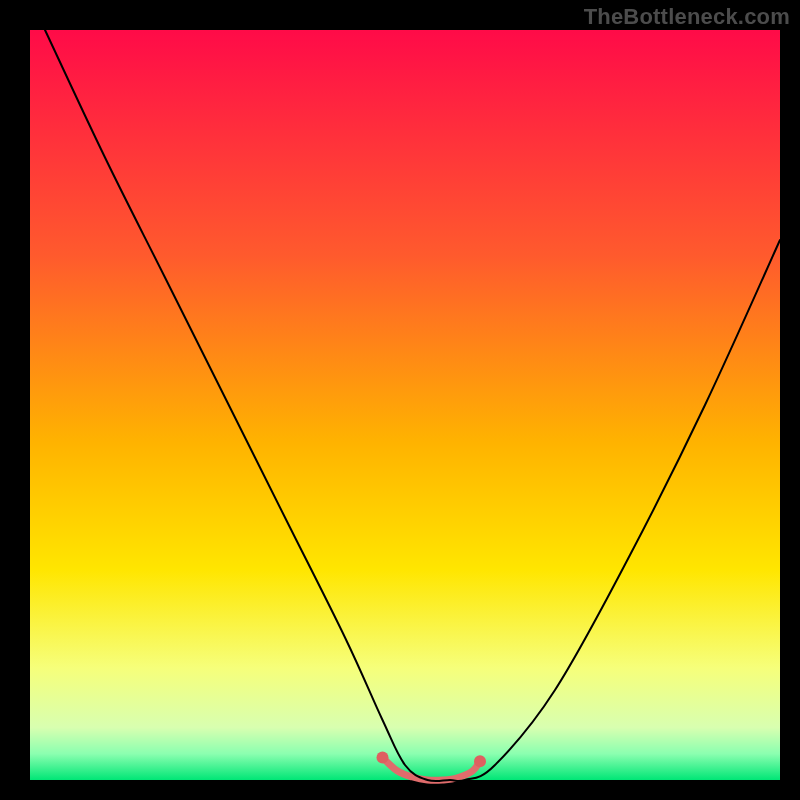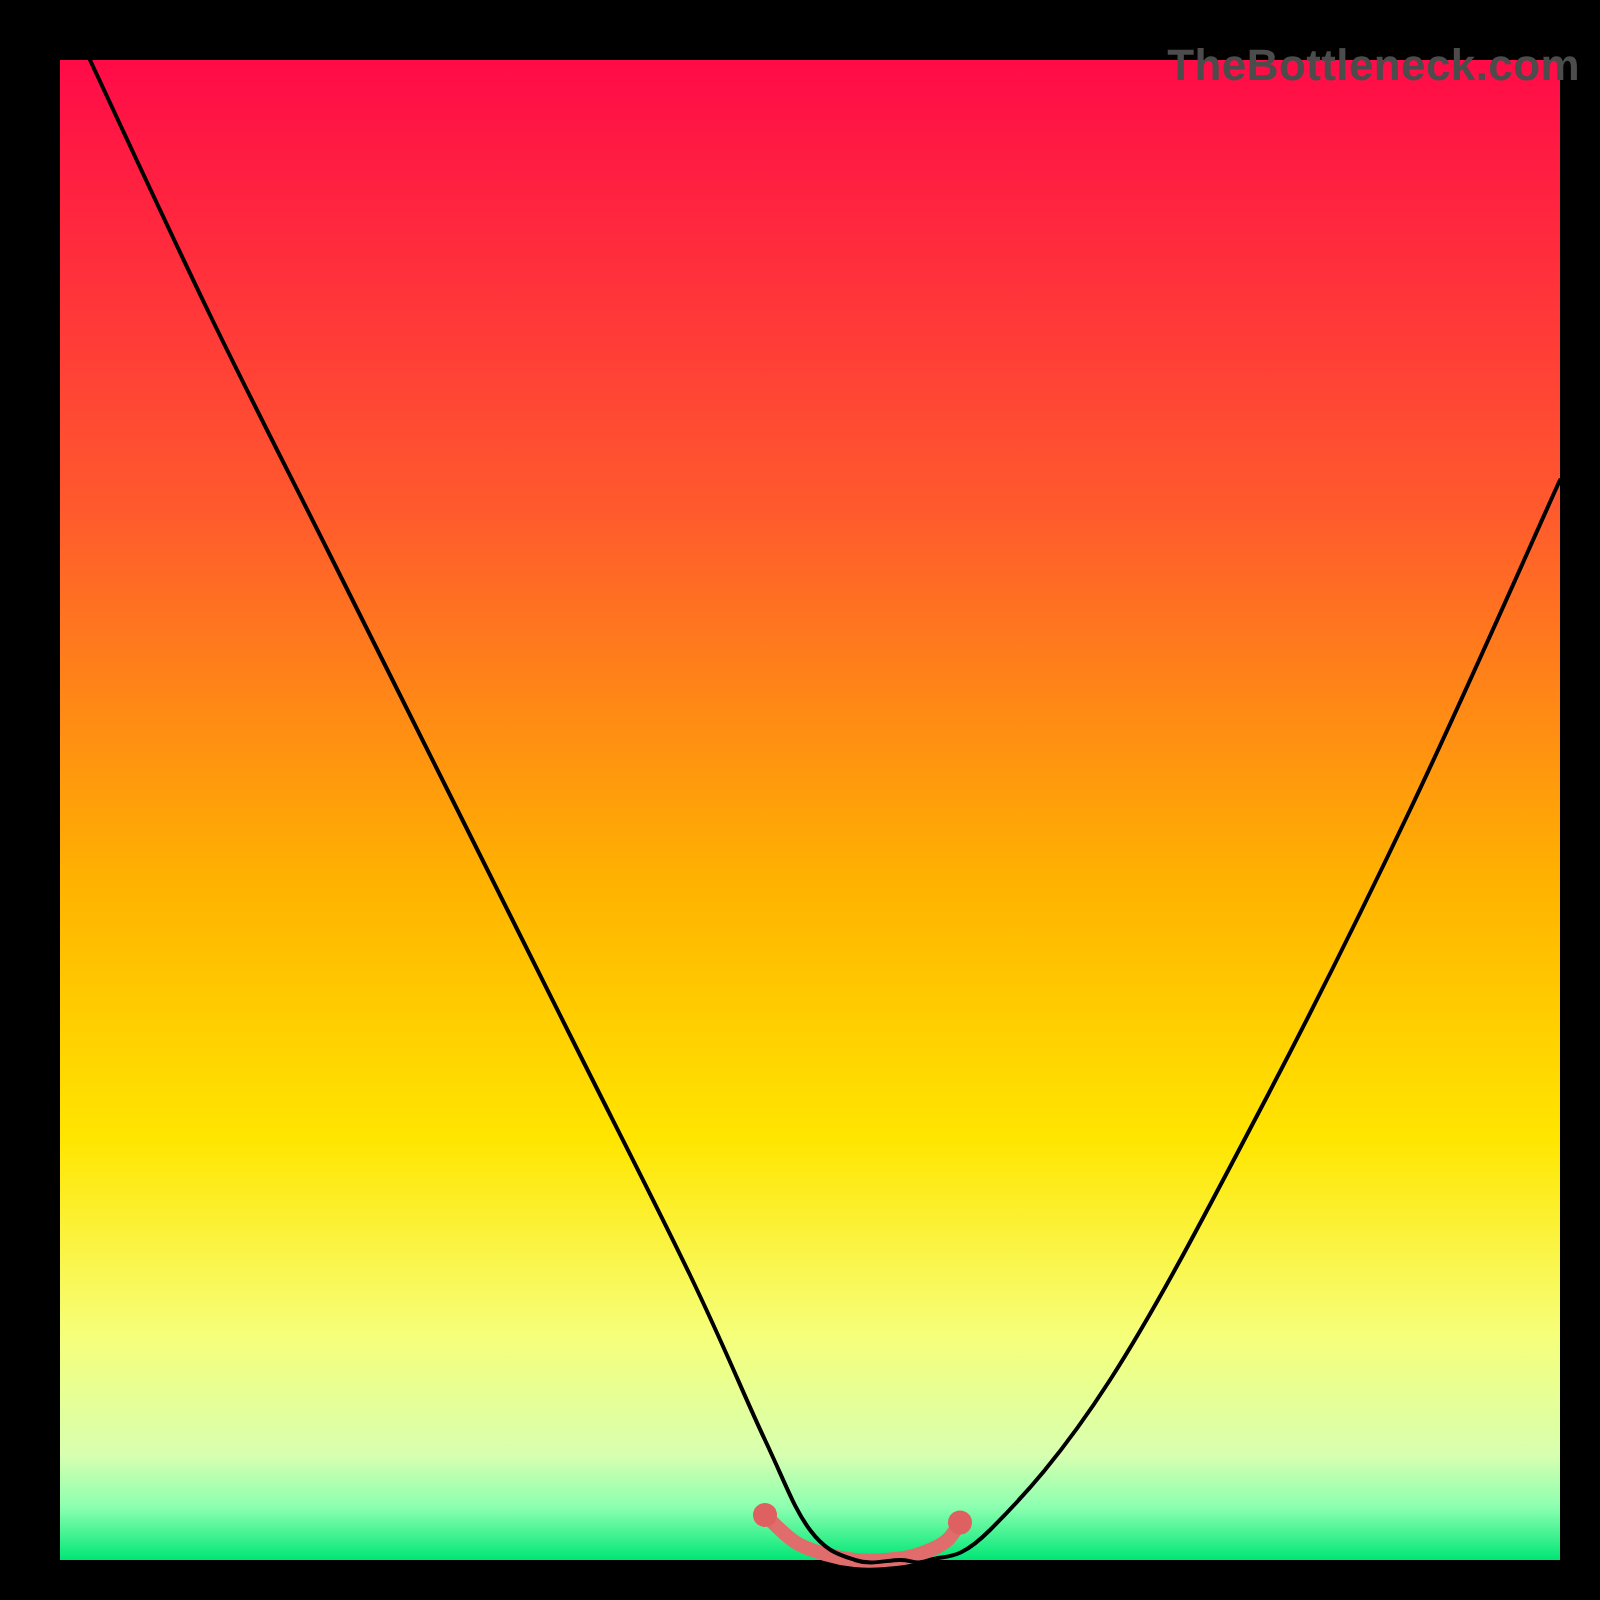--- a/index.html
+++ b/index.html
@@ -12,21 +12,21 @@
     font-family: Arial, Helvetica, sans-serif;
   }
   .stage {
     position: relative;
     width: 800px;
     height: 800px;
     background: #000;
   }
   .watermark {
     position: absolute;
-    top: 20px;
+    top: 4px;
     right: 10px;
     color: #4c4c4c;
     font-size: 22px;
     font-weight: 600;
     letter-spacing: 0.2px;
     user-select: none;
   }
   svg {
     position: absolute;
     left: 0;

